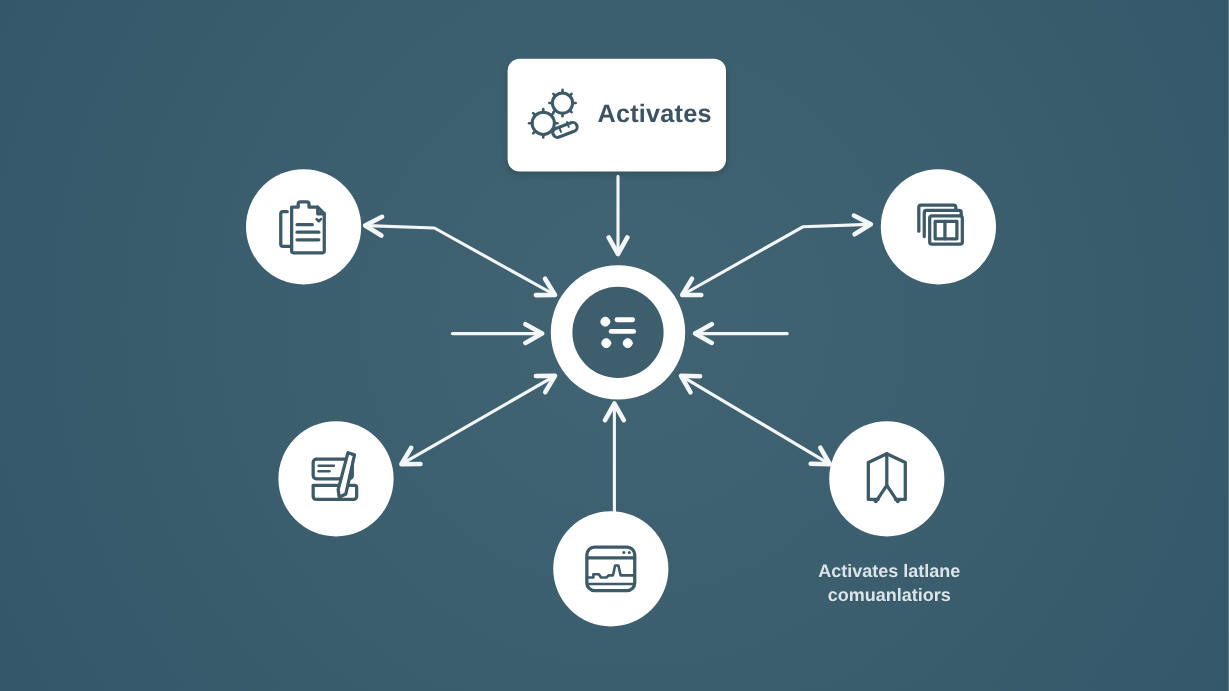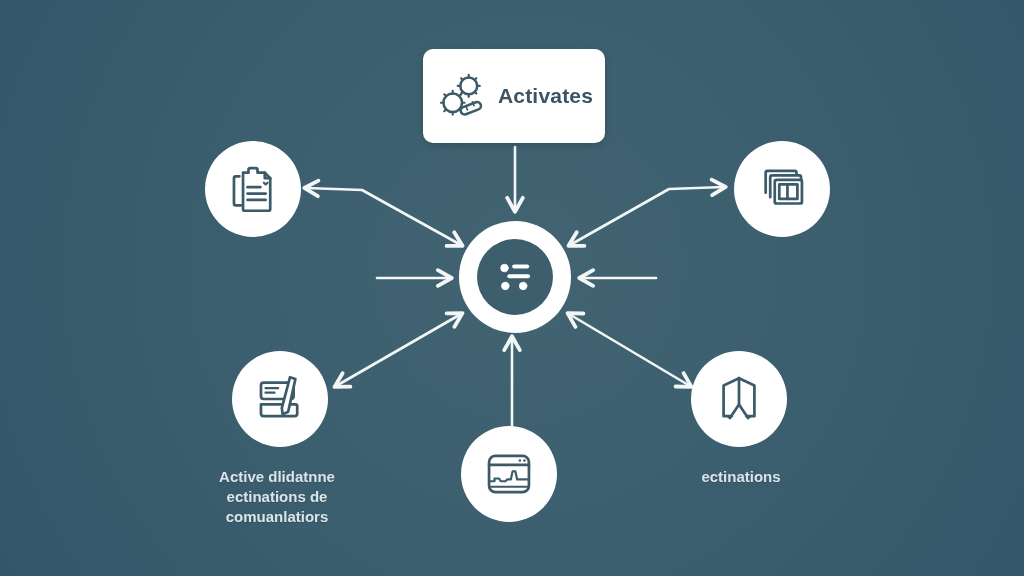--- a/index.html
+++ b/index.html
@@ -173,22 +173,18 @@
         <path d="M32 9 L15 17 V51 H24"></path>
         <path d="M32 9 L49 17 V51 H40"></path>
         <line x1="32" y1="9" x2="32" y2="38"></line>
         <path d="M22 53 L32 38 L42 53"></path>
         <path d="M19 51 l3 2" stroke-width="2.2"></path>
         <path d="M45 51 l-3 2" stroke-width="2.2"></path>
       </g>
     </svg>
   </div>
 
-  <div class="caption caption-bl">
-    <div>Active dlidatnne</div>
-    <div>ectinations de</div>
+  <div class="caption caption-br">
+    <div>Activates latlane</div>
     <div>comuanlatiors</div>
-  </div>
-  <div class="caption caption-br">
-    <div>ectinations</div>
   </div>
 
 </div>
 
 </body></html>

